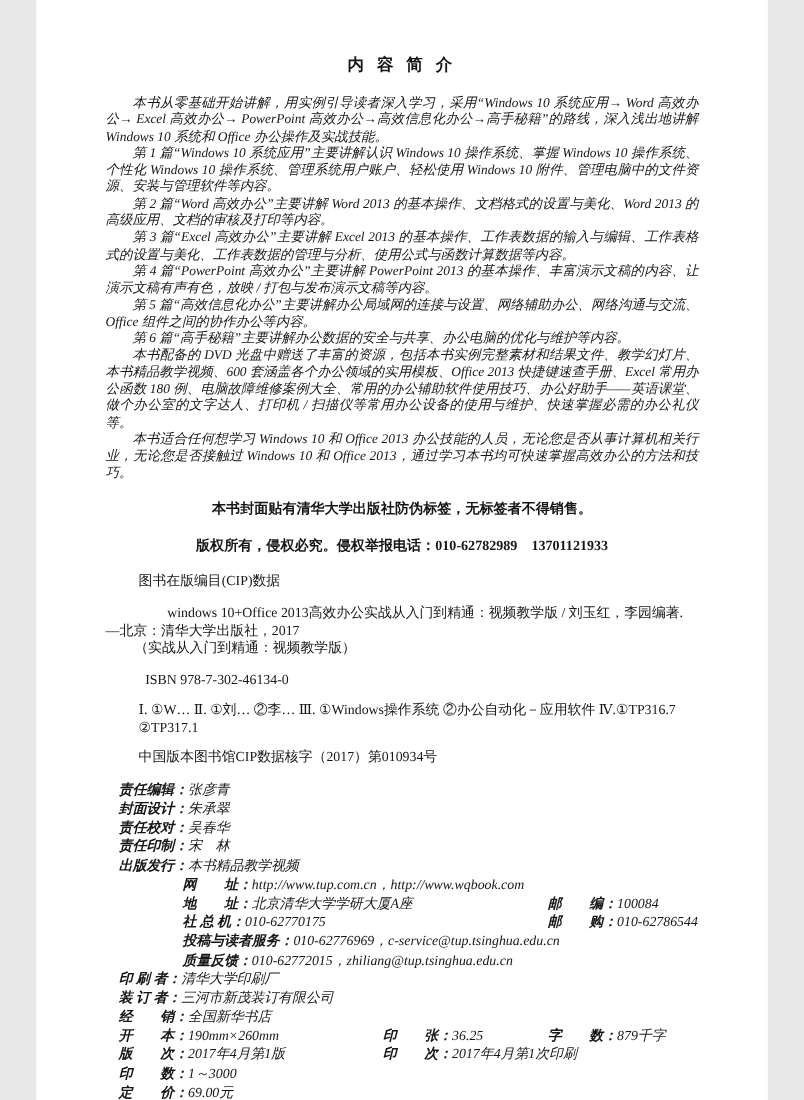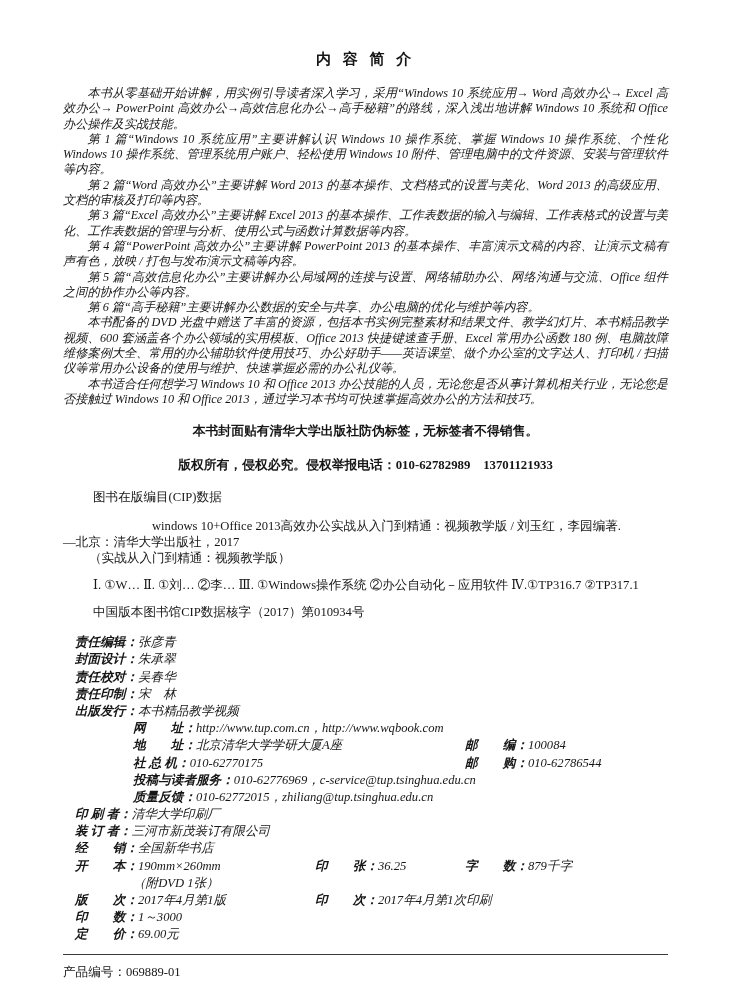--- a/index.html
+++ b/index.html
@@ -1,17 +1,17 @@
 <!DOCTYPE html>
 <html><head>
 <meta charset="utf-8">
 <style>
   html,body{margin:0;padding:0;background:#e8e8e8;}
   .page{
-    width:731px;height:1000px;margin:0 auto;background:#ffffff;
+    width:665px;height:1000px;margin:0 auto;background:#ffffff;
     box-sizing:border-box;padding:50px 63px 0 63px;position:relative;
     font-family:"Liberation Serif","DejaVu Serif",serif;color:#161616;
   }
   .intro-title{
     font-size:15px;font-weight:bold;text-align:center;
     margin:0 0 17px 0;letter-spacing:4px;
   }
   .intro p{
     margin:0;text-indent:2em;text-align:justify;
     font-size:12.2px;line-height:15.3px;font-style:italic;
@@ -56,20 +56,21 @@
   <div class="notice">
     <p>本书封面贴有清华大学出版社防伪标签，无标签者不得销售。</p>
     <p>版权所有，侵权必究。侵权举报电话：010-62782989　13701121933</p>
   </div>
 
   <div class="cip">
     <p class="gap-lg ind-30">图书在版编目(CIP)数据</p>
     <p class="gap-lg ind-42">windows 10+Office 2013高效办公实战从入门到精通：视频教学版 / 刘玉红，李园编著.</p>
     <p>—北京：清华大学出版社，2017</p>
     <p class="ind-26">（实战从入门到精通：视频教学版）</p>
+    <p class="gap-lg ind-36">ISBN 978-7-302-46134-0</p>
     <p class="gap-md ind-30">Ⅰ. ①W… Ⅱ. ①刘… ②李… Ⅲ. ①Windows操作系统 ②办公自动化－应用软件 Ⅳ.①TP316.7 ②TP317.1</p>
     <p class="gap-md ind-30">中国版本图书馆CIP数据核字（2017）第010934号</p>
   </div>
 
   <div class="colophon">
     <div class="c-row">
       <span class="c-cell l0"><span class="c-label">责任编辑：</span><span>张彦青</span></span>
     </div>
     <div class="c-row">
       <span class="c-cell l0"><span class="c-label">封面设计：</span><span>朱承翠</span></span>
@@ -108,23 +109,20 @@
     </div>
     <div class="c-row">
       <span class="c-cell l0"><span class="c-label">经　　销：</span><span>全国新华书店</span></span>
     </div>
     <div class="c-row">
       <span class="c-cell l0"><span class="c-label">开　　本：</span><span>190mm×260mm</span></span>
       <span class="c-cell l240"><span class="c-label">印　　张：</span><span>36.25</span></span>
       <span class="c-cell l390"><span class="c-label">字　　数：</span><span>879千字</span></span>
     </div>
     <div class="c-row">
-      <span class="c-cell l58">（附DVD 1张）</span>
-    </div>
-    <div class="c-row">
       <span class="c-cell l0"><span class="c-label">版　　次：</span><span>2017年4月第1版</span></span>
       <span class="c-cell l240"><span class="c-label">印　　次：</span><span>2017年4月第1次印刷</span></span>
     </div>
     <div class="c-row">
       <span class="c-cell l0"><span class="c-label">印　　数：</span><span>1～3000</span></span>
     </div>
     <div class="c-row">
       <span class="c-cell l0"><span class="c-label">定　　价：</span><span>69.00元</span></span>
     </div>
   </div>

